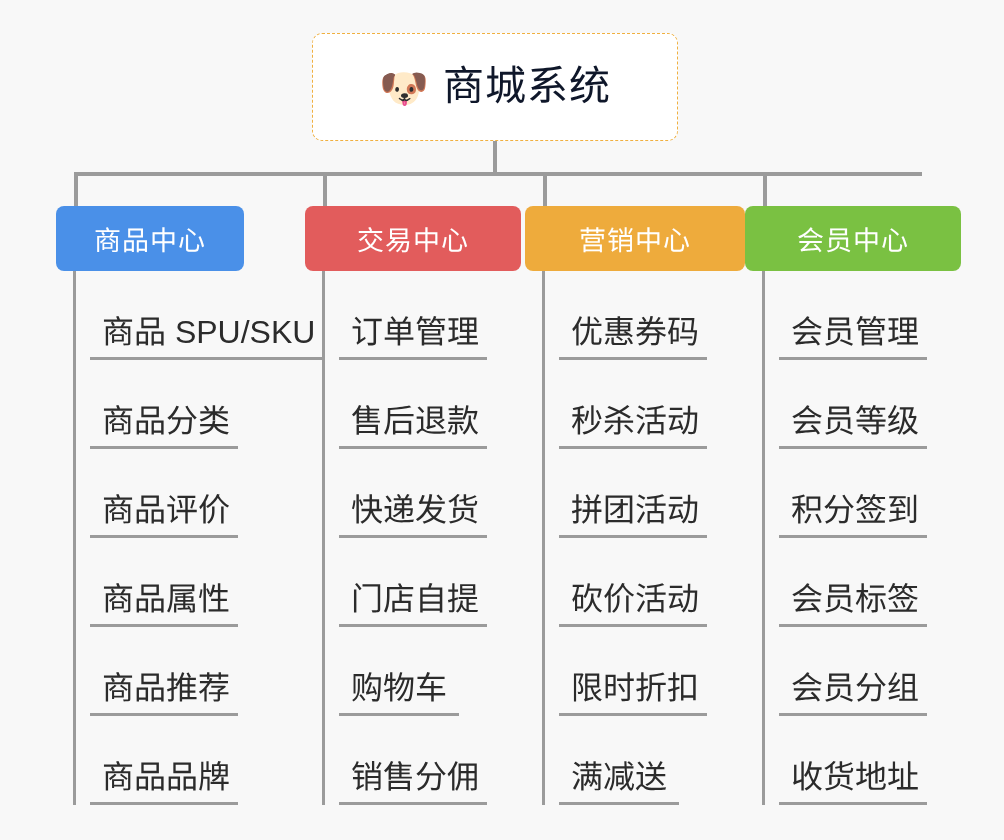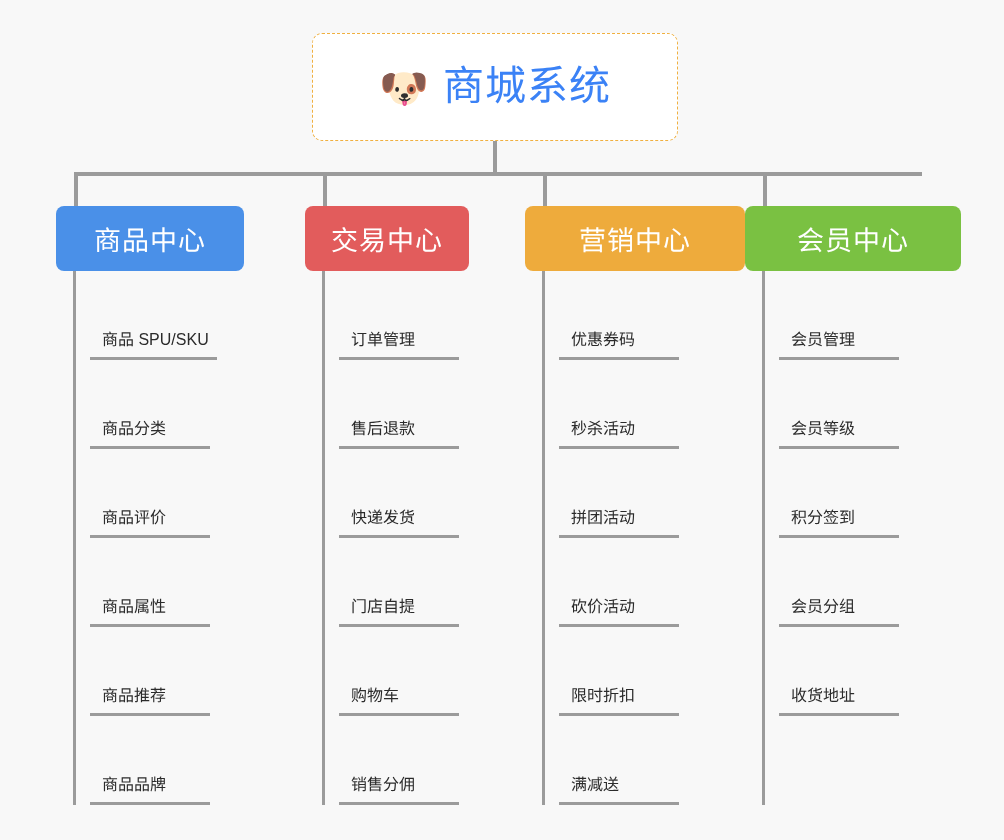--- a/index.html
+++ b/index.html
@@ -40,21 +40,21 @@
   }
   .root-emoji {
     font-size: 40px;
     line-height: 1;
     display: block;
     position: relative;
     top: 1px;
   }
   .root-title {
     font-size: 41px;
-    color: #3b82f6;
+    color: #0f172a;
     letter-spacing: 1px;
     white-space: nowrap;
     line-height: 1.1;
   }
 
   
   .conn {
     position: absolute;
     background: #9b9b9b;
   }
@@ -104,21 +104,21 @@
     border-radius: 8px;
     display: flex;
     align-items: center;
     justify-content: center;
     color: #ffffff;
     font-size: 27px;
     letter-spacing: 1px;
     white-space: nowrap;
   }
   .branch-1 .branch-header { width: 188px; }
-  .branch-2 .branch-header { width: 164px; }
+  .branch-2 .branch-header { width: 216px; }
   .branch-3 .branch-header { width: 220px; }
   .branch-4 .branch-header { width: 216px; }
 
   
   .branch-spine {
     position: absolute;
     top: 97px;
     left: 17px;
     width: 3px;
     background: #9b9b9b;
@@ -131,21 +131,21 @@
     left: 17px;
   }
   .leaf-item {
     position: relative;
     height: 89px;
     display: flex;
     align-items: flex-end;
     padding-left: 29px;
   }
   .leaf-label {
-    font-size: 16px;
+    font-size: 32px;
     color: #2b2b2b;
     white-space: nowrap;
     line-height: 1;
     padding: 0 8px 9px 0;
     border-bottom: 3px solid #9b9b9b;
     position: relative;
     left: -12px;
     padding-left: 12px;
     box-sizing: content-box;
     min-width: 100px;
@@ -255,20 +255,23 @@
         <div class="leaf-item">
           <span class="leaf-label">会员管理</span>
         </div>
         <div class="leaf-item">
           <span class="leaf-label">会员等级</span>
         </div>
         <div class="leaf-item">
           <span class="leaf-label">积分签到</span>
         </div>
         <div class="leaf-item">
+          <span class="leaf-label">会员标签</span>
+        </div>
+        <div class="leaf-item">
           <span class="leaf-label">会员分组</span>
         </div>
         <div class="leaf-item">
           <span class="leaf-label">收货地址</span>
         </div>
       </div>
     </div>
 
 </div>
 

